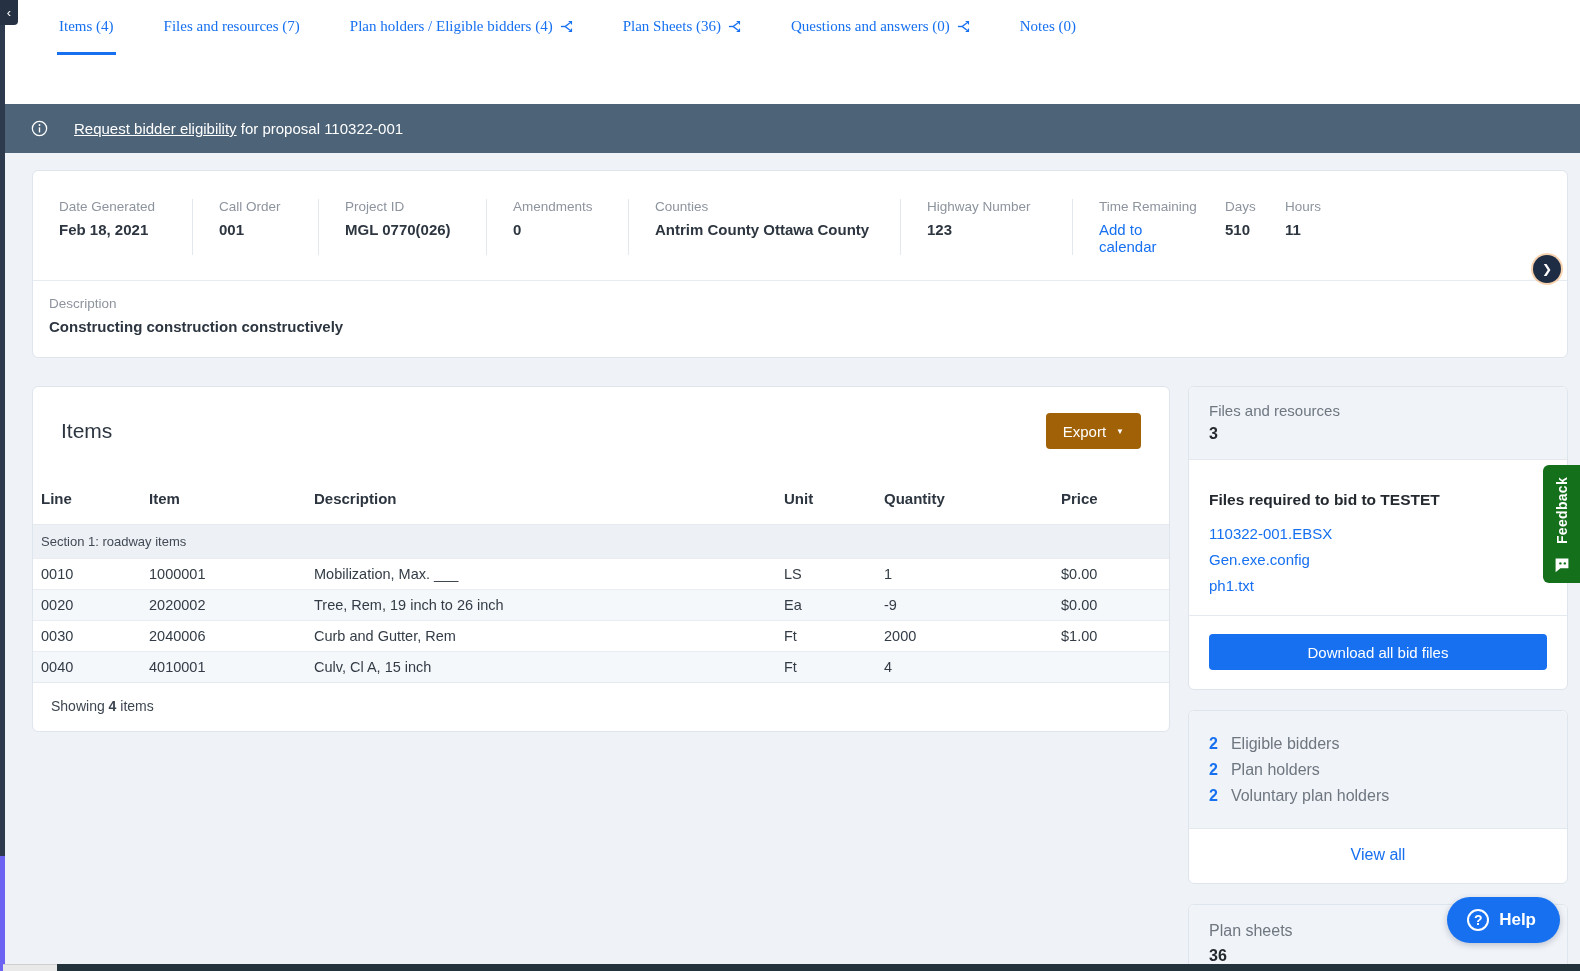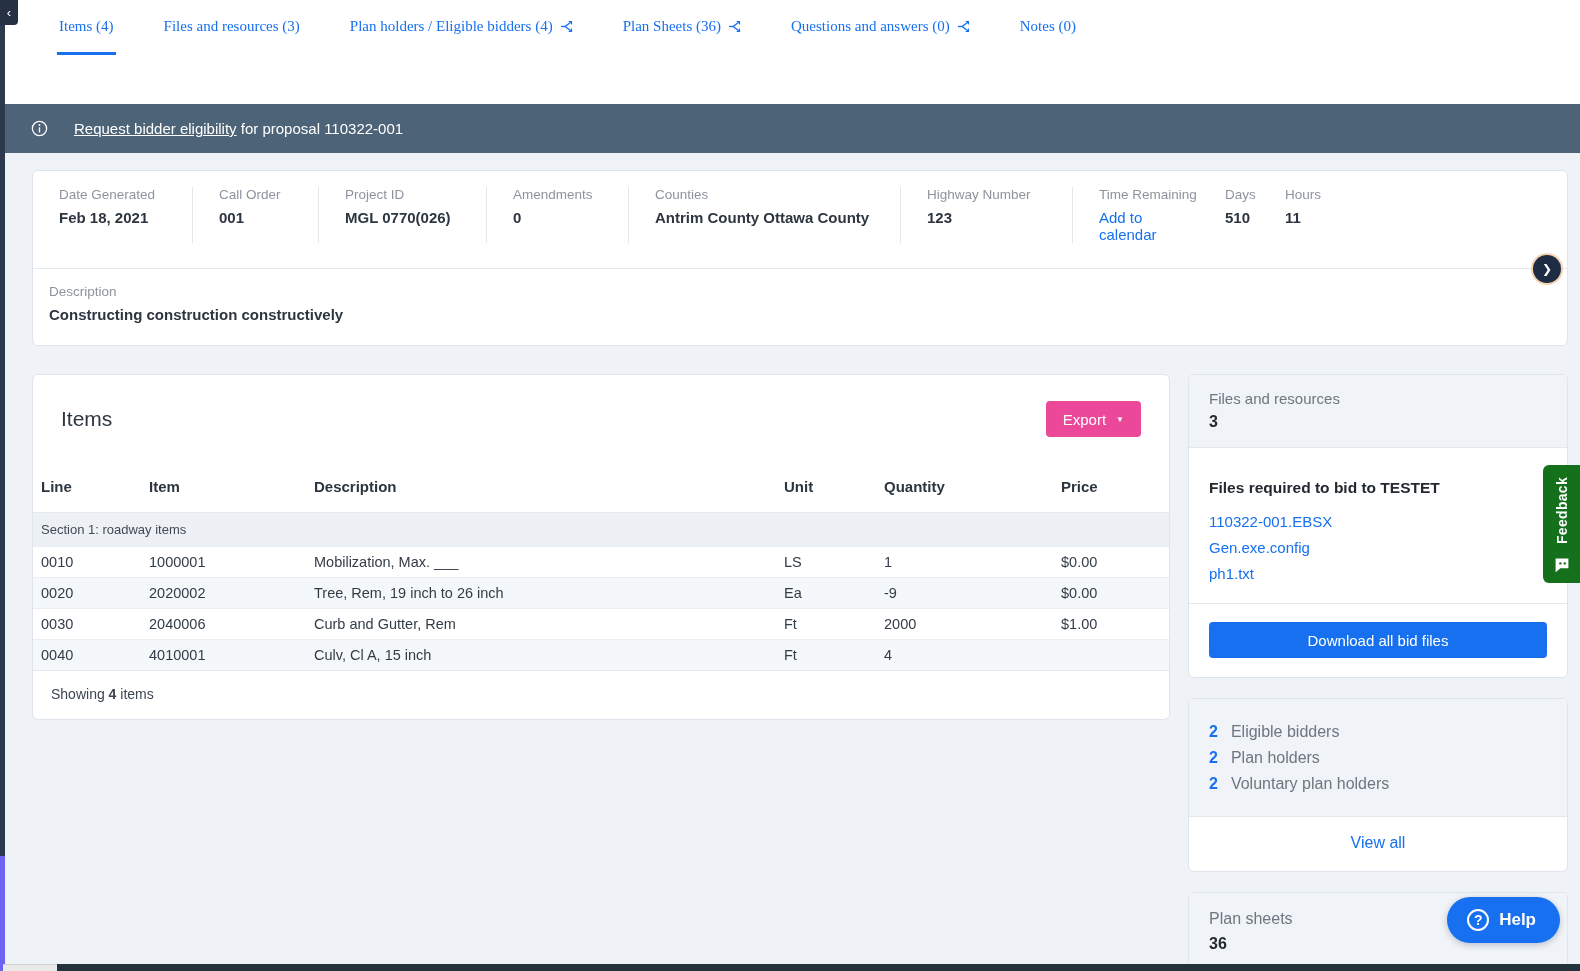--- a/index.html
+++ b/index.html
@@ -45,21 +45,21 @@
     font-size: 15px; z-index: 9; text-align: right;
   }
   .banner .info-ic { width: 17px; height: 17px; margin-left: 26px; flex: 0 0 auto; }
   .banner a { color: #fff; text-decoration: underline; margin-left: 26px; cursor: pointer; }
   .banner .rest { white-space: pre; }
   
   .content { position: absolute; left: 5px; right: 0; top: 153px; bottom: 0; padding: 17px 12px 0 27px; }
   .card { background: #fff; border: 1px solid #dfe5ec; border-radius: 6px; }
   
   .summary-card { position: relative; margin-bottom: 28px; }
-  .fields { display: flex; padding-top: 16px; padding-bottom: 25px; }
+  .fields { display: flex; padding-top: 28px; padding-bottom: 25px; }
   .field { padding-left: 26px; }
   .field .lbl { font-size: 13.5px; color: #8d949e; margin-bottom: 7px; }
   .field .val { font-size: 15px; font-weight: 700; color: #2d3640; }
   .field.bordered { border-right: 1px solid #e3e8ee; }
   .f1 { width: 160px; } .f2 { width: 126px; } .f3 { width: 168px; } .f4 { width: 142px; }
   .f5 { width: 272px; } .f6 { width: 172px; } .f7 { width: 126px; } .f8 { width: 60px; } .f9 { flex: 1; }
   .cal-link { color: #1670f0; font-weight: 400 !important; cursor: pointer; text-decoration: none; }
   .next-circle {
     position: absolute; right: 6px; top: 84px; width: 28px; height: 28px; border-radius: 50%;
     background: #1f2d44; color: #fff; border: none; font-size: 12px; cursor: pointer;
@@ -69,21 +69,21 @@
   .desc-block .lbl { font-size: 13.5px; color: #8d949e; margin-bottom: 7px; }
   .desc-block .val { font-size: 15px; font-weight: 700; color: #2d3640; }
   
   .columns { display: flex; gap: 18px; align-items: flex-start; }
   .main-col { width: 1138px; flex: 0 0 auto; }
   .sidebar  { flex: 1; display: flex; flex-direction: column; gap: 20px; }
   
   .items-head { display: flex; justify-content: space-between; align-items: center; padding: 26px 28px 25px 28px; }
   .items-title { font-size: 21px; font-weight: 400; color: #2d3640; }
   .export-btn {
-    height: 36px; padding: 0 17px; background: #ec4899; color: #fff; border: none; border-radius: 4px;
+    height: 36px; padding: 0 17px; background: #a16207; color: #fff; border: none; border-radius: 4px;
     font-size: 15px; font-family: inherit; cursor: pointer; display: flex; align-items: center; gap: 10px;
   }
   .export-btn .caret { font-size: 8px; }
   table { width: 100%; border-collapse: collapse; table-layout: fixed; }
   th { text-align: left; font-size: 15px; font-weight: 700; color: #2d3640; padding: 16px 8px 17px 8px; }
   .section-row td { background: #edf1f6; font-size: 13px; color: #424a55; padding: 9px 8px; border-top: 1px solid #e5eaf0; }
   tbody td { font-size: 14.5px; color: #333c46; padding: 7px 8px; border-top: 1px solid #e9edf2; }
   tr.stripe td { background: #f5f8fb; }
   .items-foot { border-top: 1px solid #e4e9ef; padding: 15px 18px 17px; font-size: 14px; color: #3c4550; }
   .items-foot b { font-weight: 700; }
@@ -142,21 +142,21 @@
 <div class="strip-top"></div>
 <div class="strip-bottom"></div>
 <button class="back-btn"><span>‹</span></button>
 
 <header>
   <nav class="tabs">
     <div class="tab active">
       <span>Items (4)</span>
     </div>
     <div class="tab">
-      <span>Files and resources (3)</span>
+      <span>Files and resources (7)</span>
     </div>
     <div class="tab">
       <span>Plan holders / Eligible bidders (4)</span>
       <svg class="share-ic" viewBox="0 0 14 14">
         <g stroke="currentColor" stroke-width="1.5" fill="none">
             <path d="M1 7h4.5"></path>
             <path d="M5.5 7L10.5 3.2"></path>
             <path d="M5.5 7L10.5 10.8"></path>
           </g>
         <path fill="currentColor" d="M8.8 1.2h4.2v4.2z"></path>

